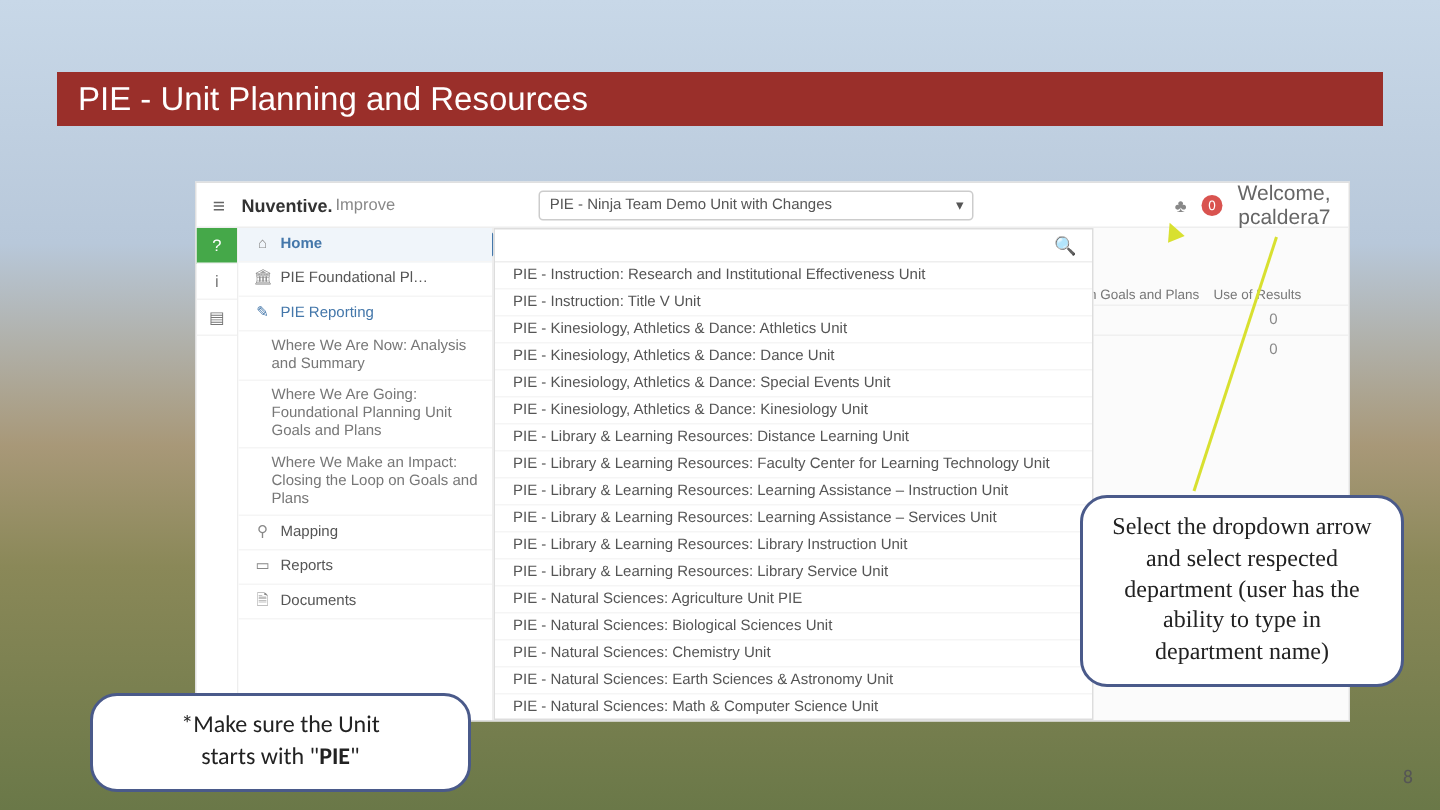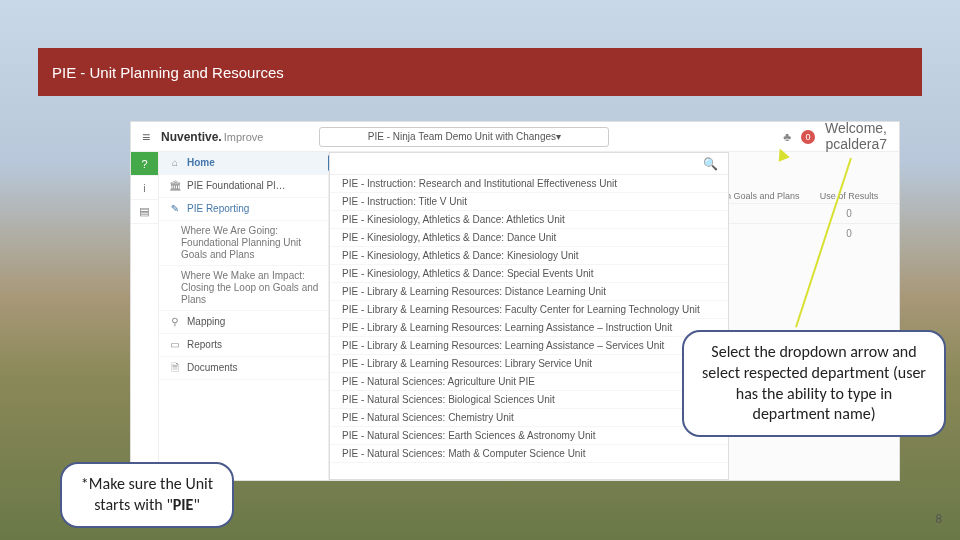--- a/index.html
+++ b/index.html
@@ -9,27 +9,27 @@
     font-family: "Segoe UI", Arial, sans-serif;
     position: relative;
     overflow: hidden;
     background: linear-gradient(180deg, #c8d8e8 0%, #b8c8da 30%, #a89878 55%, #8a8858 70%, #6a7848 100%);
   }
   .title-bar {
     position: absolute;
     top: 48px;
     left: 38px;
     right: 38px;
-    height: 48px;
+    height: 36px;
     background: #9a2f2a;
     color: #fff;
     display: flex;
     align-items: center;
     padding-left: 14px;
-    font-size: 15px;
+    font-size: 22px;
     font-weight: 400;
   }
   .app-frame {
     position: absolute;
     top: 121px;
     left: 130px;
     width: 770px;
     height: 360px;
     background: #f7f7f7;
     border: 1px solid #e0e0e0;
@@ -54,29 +54,29 @@
     color: #333;
     font-size: 12px;
   }
   .brand-sub {
     font-weight: 400;
     color: #888;
     font-size: 11px;
     margin-left: 2px;
   }
   .header-select {
-    margin-left: 56px;
+    margin-left: 96px;
     flex: 1;
     max-width: 290px;
     height: 20px;
     border: 1px solid #ccc;
     border-radius: 3px;
     display: flex;
     align-items: center;
-    justify-content: center;
+    justify-content: space-between;
     padding: 0 6px;
     font-size: 10px;
     color: #555;
   }
   .header-right {
     margin-left: auto;
     display: flex;
     align-items: center;
     gap: 10px;
     padding-right: 12px;
@@ -178,21 +178,21 @@
     align-items: center;
   }
   .col-headers {
     display: flex;
     font-size: 9px;
     color: #777;
     padding: 2px 10px;
   }
   .col-headers .c1 { flex: 1; }
   .col-headers .c2 { width: 120px; text-align: center; }
-  .col-headers .c3 { width: 80px; text-align: center; }
+  .col-headers .c3 { width: 80px; text-align: left; }
   .data-row {
     display: flex;
     padding: 3px 10px;
     font-size: 10px;
     align-items: center;
     border-top: 1px solid #f0f0f0;
   }
   .data-row .chk { width: 18px; color: #45a849; font-size: 11px; }
   .data-row .txt { flex: 1; color: #4477aa; }
   .data-row .v2 { width: 120px; text-align: center; color: #888; }
@@ -239,28 +239,29 @@
     border: 2px solid #4a5a8a;
     border-radius: 18px;
     padding: 10px 16px;
     font-size: 16px;
     text-align: center;
     line-height: 1.3;
     color: #222;
     font-family: Calibri, Arial, sans-serif;
   }
   .callout-right {
-    right: 14px;
+    right: 24px;
     top: 330px;
-    width: 264px;
+    width: 216px;
+    font-family: Liberation Serif, serif;
   }
   .callout-left {
     left: 60px;
     bottom: 12px;
-    width: 174px;
+    width: 254px;
   }
   .arrow-line {
     position: absolute;
     left: 850px;
     top: 158px;
     width: 2px;
     height: 178px;
     background: linear-gradient(#d8e030, #d8e030);
     transform: rotate(18deg);
     transform-origin: top;
@@ -323,20 +324,21 @@
         <span>Home</span>
       </div>
       <div class="nav-item">
         <span class="nav-icon">🏛</span>
         <span>PIE Foundational Pl…</span>
       </div>
       <div class="nav-item">
         <span class="nav-icon" style="color:#4477aa">✎</span>
         <span style="color:#4477aa">PIE Reporting</span>
       </div>
+      <div class="nav-sub">Where We Are Now: Analysis and Summary</div>
       <div class="nav-sub">Where We Are Going: Foundational Planning Unit Goals and Plans</div>
       <div class="nav-sub">Where We Make an Impact: Closing the Loop on Goals and Plans</div>
       <div class="nav-item">
         <span class="nav-icon">⚲</span>
         <span>Mapping</span>
       </div>
       <div class="nav-item">
         <span class="nav-icon">▭</span>
         <span>Reports</span>
       </div>
@@ -374,26 +376,27 @@
 
       <div class="dropdown-panel" style="left:0;right:170px;">
         <div class="dd-search">
           <span class="mag">🔍</span>
         </div>
         <div class="dd-list" id="dd-list">
             <div class="dd-item">PIE - Instruction: Research and Institutional Effectiveness Unit</div>
             <div class="dd-item">PIE - Instruction: Title V Unit</div>
             <div class="dd-item">PIE - Kinesiology, Athletics &amp; Dance: Athletics Unit</div>
             <div class="dd-item">PIE - Kinesiology, Athletics &amp; Dance: Dance Unit</div>
+            <div class="dd-item">PIE - Kinesiology, Athletics &amp; Dance: Special Events Unit</div>
             <div class="dd-item">PIE - Kinesiology, Athletics &amp; Dance: Kinesiology Unit</div>
-            <div class="dd-item">PIE - Kinesiology, Athletics &amp; Dance: Special Events Unit</div>
             <div class="dd-item">PIE - Library &amp; Learning Resources: Distance Learning Unit</div>
             <div class="dd-item">PIE - Library &amp; Learning Resources: Faculty Center for Learning Technology Unit</div>
             <div class="dd-item">PIE - Library &amp; Learning Resources: Learning Assistance – Instruction Unit</div>
             <div class="dd-item">PIE - Library &amp; Learning Resources: Learning Assistance – Services Unit</div>
+            <div class="dd-item">PIE - Library &amp; Learning Resources: Library Instruction Unit</div>
             <div class="dd-item">PIE - Library &amp; Learning Resources: Library Service Unit</div>
             <div class="dd-item">PIE - Natural Sciences: Agriculture Unit PIE</div>
             <div class="dd-item">PIE - Natural Sciences: Biological Sciences Unit</div>
             <div class="dd-item">PIE - Natural Sciences: Chemistry Unit</div>
             <div class="dd-item">PIE - Natural Sciences: Earth Sciences &amp; Astronomy Unit</div>
             <div class="dd-item">PIE - Natural Sciences: Math &amp; Computer Science Unit</div>
           </div>
       </div>
     </div>
   </div>

